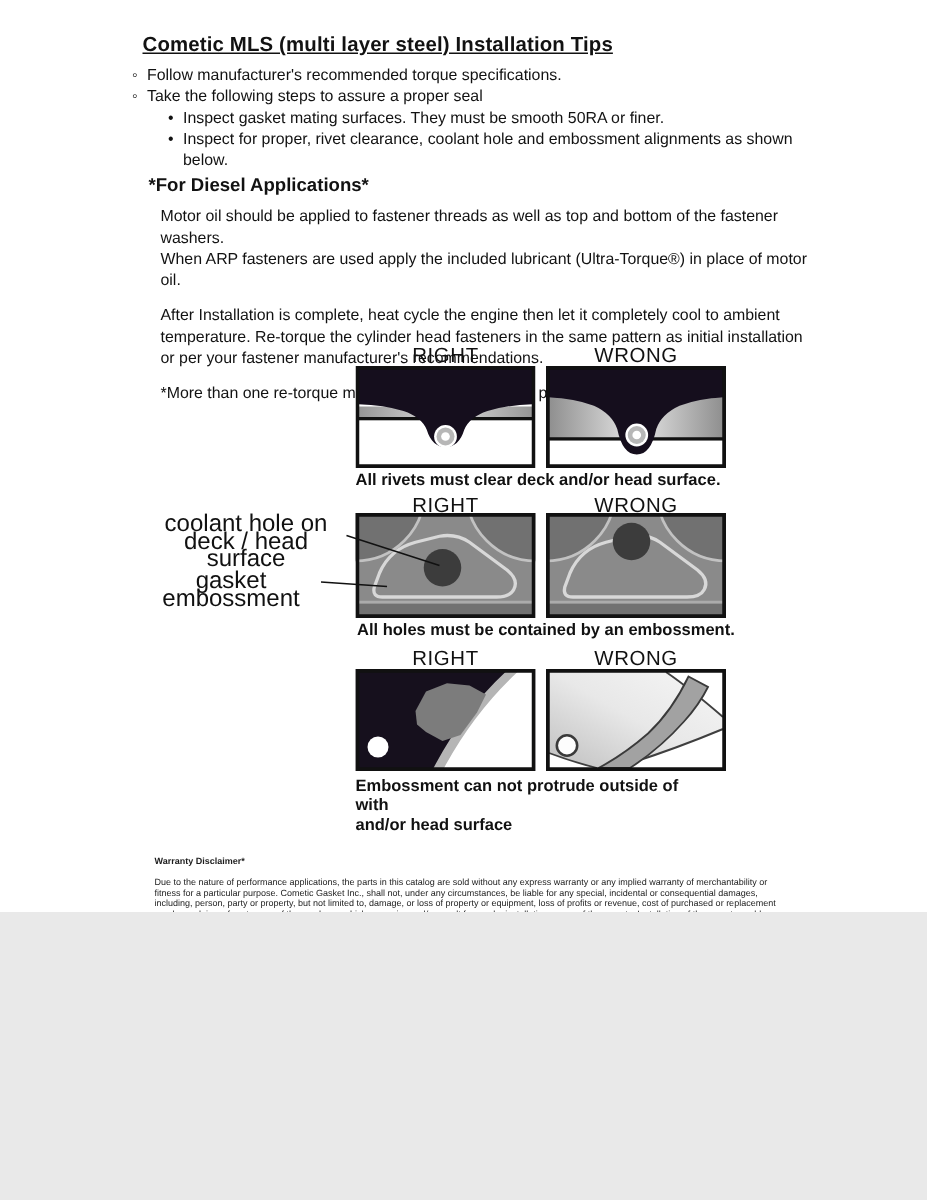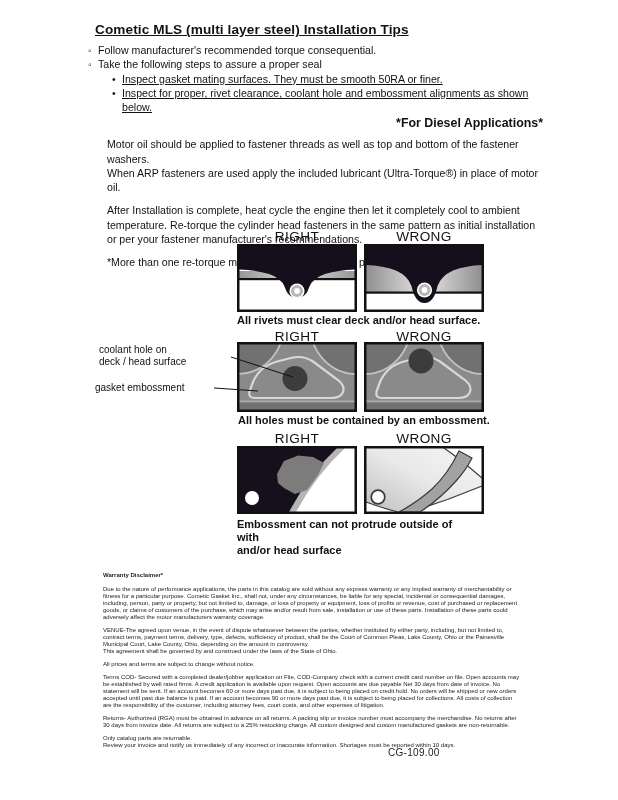--- a/index.html
+++ b/index.html
@@ -1,65 +1,65 @@
 <!DOCTYPE html>
 <html><head>
 <meta charset="utf-8">
 <style>
   html,body{margin:0;padding:0;background:#e9e9e9;}
   .page{
-    position:relative;width:618px;height:800px;background:#ffffff;
+    position:relative;width:618px;height:608px;background:#ffffff;
     font-family:"Liberation Sans", sans-serif;color:#121212;overflow:hidden;
     margin:0 auto;
   }
   
   .title{
     position:absolute;left:95px;top:22px;width:450px;
     font-size:13.6px;font-weight:bold;text-decoration:underline;
     letter-spacing:.1px;
   }
   .bullets{position:absolute;left:88px;top:43px;width:452px;
     font-size:10.6px;line-height:14.3px;}
   .bullets .b{position:relative;padding-left:10px;}
   .bullets .b::before{content:"◦";position:absolute;left:0;top:0;}
-  .bullets .sb{position:relative;padding-left:34px;text-decoration:underline;}
+  .bullets .sb{position:relative;padding-left:34px;}
   .bullets .sb::before{content:"•";position:absolute;left:24px;top:0;}
   .diesel{position:absolute;left:95px;top:116px;width:448px;
     font-size:10.6px;line-height:14.3px;}
-  .diesel .dh{font-size:12.4px;font-weight:bold;margin:0 0 7px 4px;text-align:right;}
+  .diesel .dh{font-size:12.4px;font-weight:bold;margin:0 0 7px 4px;}
   .diesel p{margin:0 0 9px 12px;white-space:pre-line;}
   
   .dlabel{position:absolute;width:120px;text-align:center;
     font-size:13.6px;letter-spacing:.4px;color:#111;}
   .dbox{position:absolute;width:120px;line-height:0;}
   .dcaption{position:absolute;font-size:11px;font-weight:bold;
     line-height:13px;white-space:pre-line;color:#111;}
-  .callout{position:absolute;font-size:10px;line-height:11.6px;
-    text-align:left;white-space:pre-line;color:#111;}
+  .callout{position:absolute;font-size:16px;line-height:11.6px;
+    text-align:center;white-space:pre-line;color:#111;}
   .leader{position:absolute;left:205px;top:348px;}
   
   .legal{position:absolute;left:103px;top:572px;width:418px;
     font-size:6px;line-height:7px;color:#1c1c1c;}
   .legal .lh{font-weight:bold;margin:0 0 7px 0;}
   .legal p{margin:0 0 6px 0;}
   .legal .tight{margin:0;}
   .legal .gap{margin:0 0 6px 0;}
   
   .pagenum{position:absolute;left:388px;top:747px;font-size:10px;
     letter-spacing:.3px;color:#222;}
 </style>
 </head>
 <body>
 
 <div class="page">
 
   <div class="title">Cometic MLS (multi layer steel) Installation Tips</div>
 
   <div class="bullets">
-    <div class="b">Follow manufacturer's recommended torque consequential.</div>
+    <div class="b">Follow manufacturer's recommended torque specifications.</div>
     <div class="b">Take the following steps to assure a proper seal</div>
     <div class="sb">Inspect gasket mating surfaces.  They must be smooth 50RA or finer.</div>
     <div class="sb">Inspect for proper, rivet clearance, coolant hole and embossment alignments as shown below.</div>
   </div>
 
   <div class="diesel">
     <div class="dh">*For Diesel Applications*</div>
     <p>Motor oil should be applied to fastener threads as well as top and bottom of the fastener washers.
 When ARP fasteners are used apply the included lubricant (Ultra-Torque®) in place of motor oil.</p>
     <p>After Installation is complete, heat cycle the engine then let it completely cool to ambient

